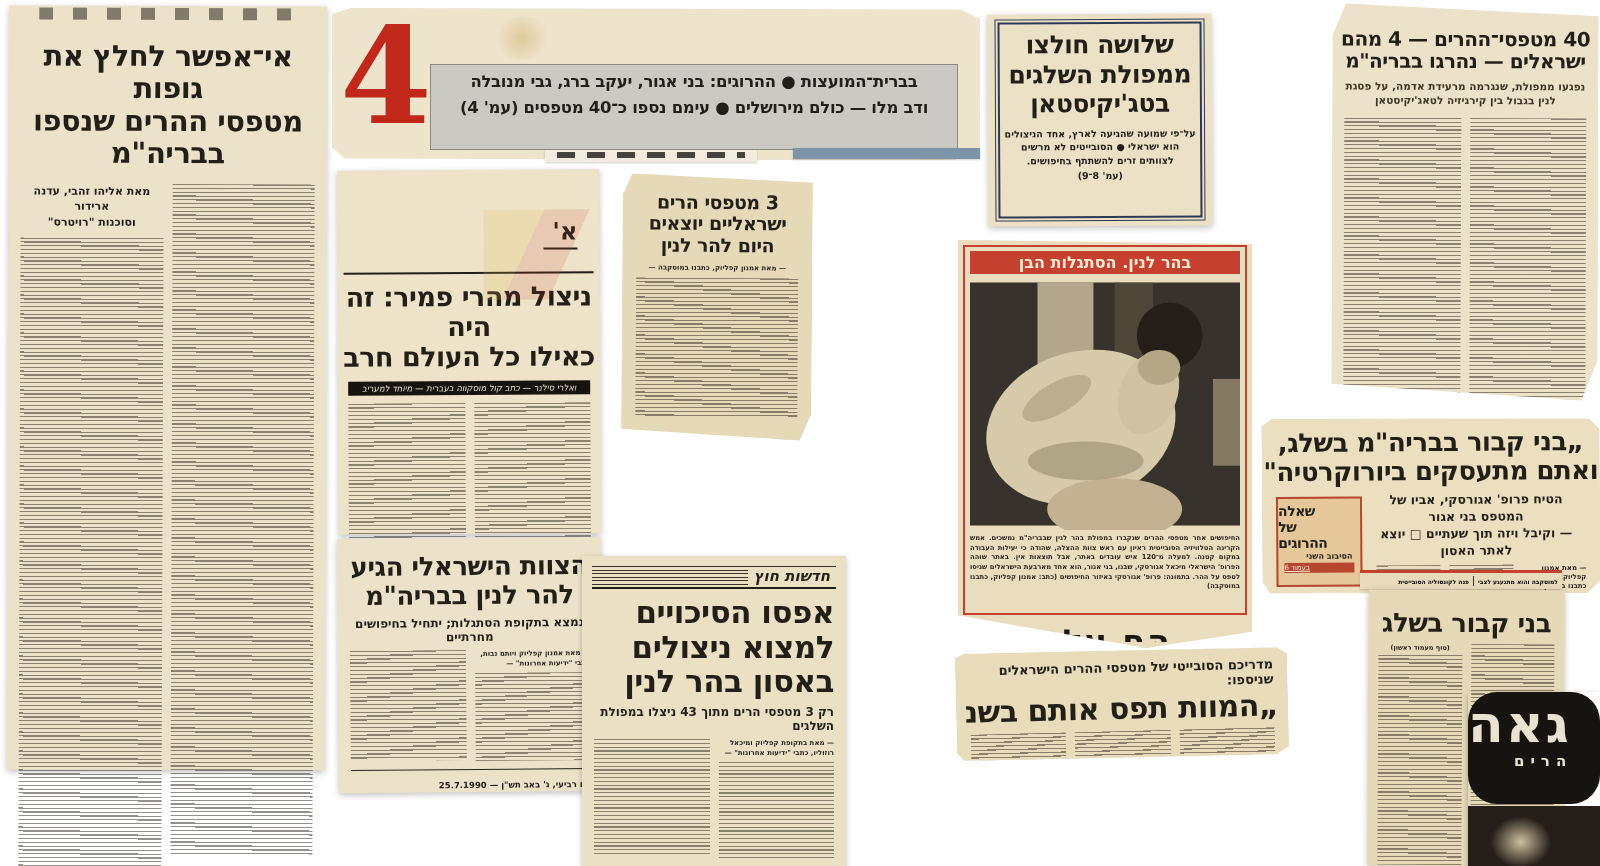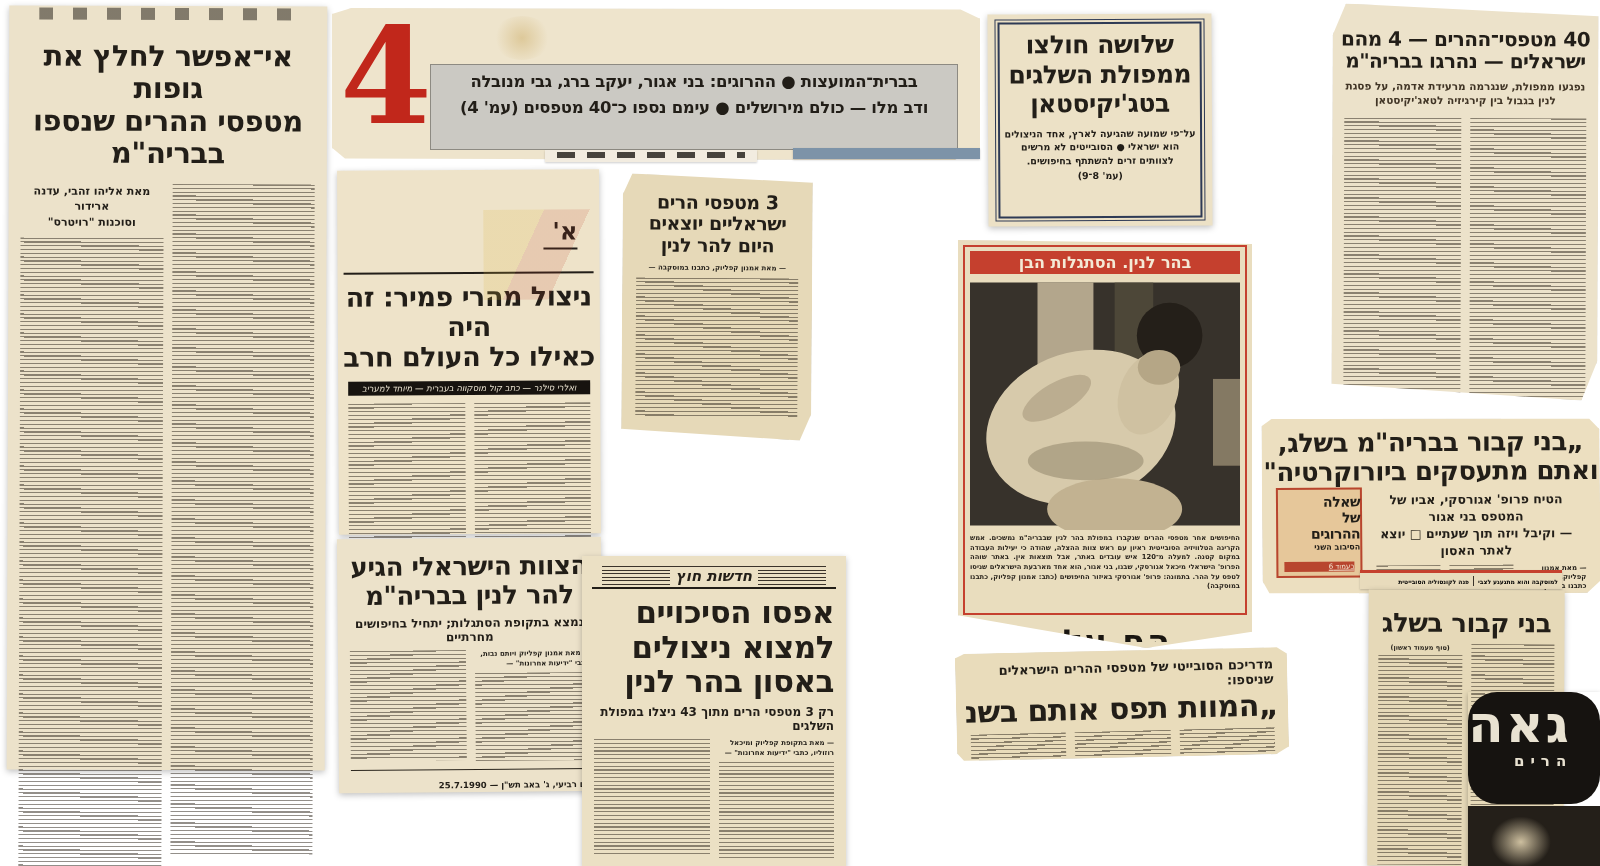--- a/index.html
+++ b/index.html
@@ -161,28 +161,28 @@
         </div>
         <div class="tl" style="height:26px;margin-top:3px;"></div>
       </div>
       <div class="col">
           <div class="tl" style="height:46px;"></div>
         </div>
       <div class="col">
           <div class="tl" style="height:46px;"></div>
         </div>
     </div>
-    <div style="position:absolute;left:14px;top:69px;width:86px;height:90px;background:#e6c79a;border:2px solid #b8452e;text-align:right;box-sizing:border-box;">
+    <div style="position:absolute;left:14px;top:78px;width:86px;height:90px;background:#e6c79a;border:2px solid #b8452e;text-align:left;box-sizing:border-box;">
       <div class="hl" style="font-size:14px;line-height:1.15;margin-top:4px;">
         <div>שאלה</div>
         <div>של</div>
         <div>ההרוגים</div>
       </div>
       <div class="byl" style="font-size:8px;margin-top:1px;padding-left:28px;">הסיבוב השני</div>
-      <div style="background:#b8452e;color:#f2e7d2;font-size:7px;margin:10px 6px 0;padding:1px 0;text-decoration:underline;">בעמוד 6</div>
+      <div style="background:#b8452e;color:#f2e7d2;font-size:7px;margin:2px 6px 0;padding:1px 0;text-decoration:underline;">בעמוד 6</div>
     </div>
   </div>
 
   <div class="clip paper2" style="left:338px;top:538px;width:264px;height:254px;transform:rotate(-.5deg);">
     <div class="hl ctr" style="font-size:26px;margin-top:14px;">
       <div>הצוות הישראלי הגיע</div>
       <div>להר לנין בבריה"מ</div>
     </div>
     <div class="byl ctr" style="font-size:12px;margin-top:6px;">נמצא בתקופת הסתגלות; יתחיל בחיפושים מחרתיים</div>
     <div class="cols" style="margin-top:6px;padding:0 12px;">
@@ -196,21 +196,21 @@
       <div class="col">
           <div class="tl" style="height:110px;"></div>
         </div>
     </div>
     <div style="margin:8px 12px 0;border-top:1.5px solid #2a251d;padding-top:3px;">
       <span style="font-size:8.5px;font-weight:700;">יום רביעי, ג' באב תש"ן — 25.7.1990</span>
     </div>
   </div>
 
   <div class="clip" style="left:582px;top:556px;width:264px;height:312px;background:#ebe0c4;">
-    <div style="margin:10px 20px 0;background:repeating-linear-gradient(180deg,#3a332a 0 1px,transparent 1px 3.5px);text-align:center;direction:ltr;">
+    <div style="margin:10px 10px 0;background:repeating-linear-gradient(180deg,#3a332a 0 1px,transparent 1px 3.5px);text-align:right;direction:ltr;">
       <span style="display:inline-block;background:#ebe0c4;font-weight:900;font-style:italic;font-size:15px;padding:0 6px;direction:rtl;">חדשות חוץ</span>
     </div>
     <div class="rule" style="margin:2px 10px 0;"></div>
     <div class="hl" style="font-size:31px;margin:6px 12px 0;text-align:right;">
       <div>אפסו הסיכויים</div>
       <div>למצוא ניצולים</div>
       <div>באסון בהר לנין</div>
     </div>
     <div class="byl" style="font-size:12px;margin:6px 12px 0;">רק 3 מטפסי הרים מתוך 43 ניצלו במפולת השלגים</div>
     <div class="cols" style="margin-top:6px;padding:0 12px;">

